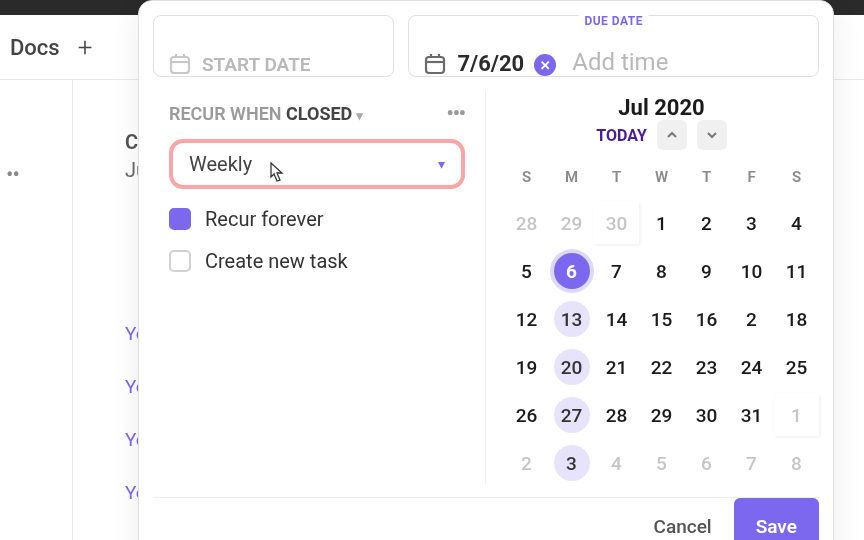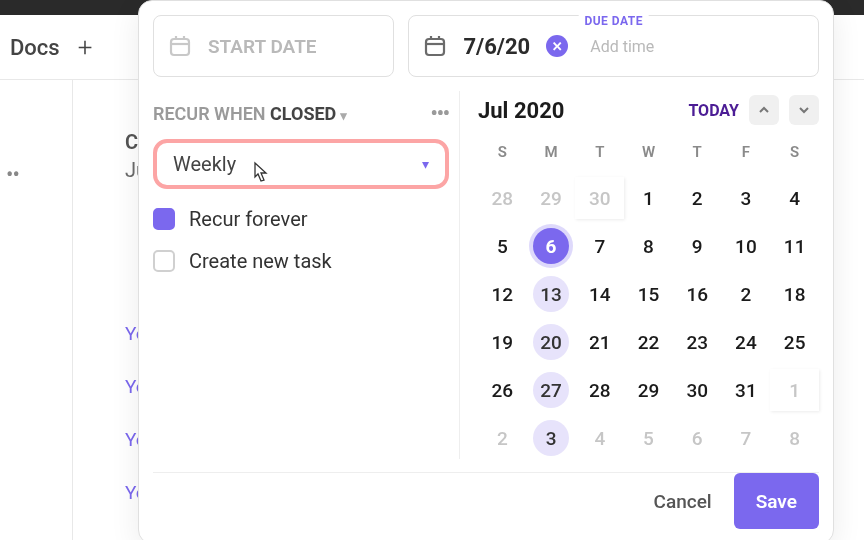--- a/index.html
+++ b/index.html
@@ -15,50 +15,50 @@
   .bg-content { position: absolute; left: 125px; top: 130px; color: #444; }
   .bg-c { font-size: 20px; font-weight: 600; color: #545454; }
   .bg-j { font-size: 20px; color: #6a6a6a; margin-top: 4px; }
   .bg-link { color: #7b68ee; font-size: 19px; margin-top: 56px; display: block; }
   .bg-link2 { margin-top: 30px; }
   .bg-est { color: #545454; font-size: 19px; }
   
   .modal { position: absolute; left: 138px; top: 0; width: 696px; background: #fff; border: 1px solid #e0e0e0; border-radius: 14px; box-shadow: 0 8px 30px rgba(0,0,0,0.08); padding: 14px; }
   
   .date-row { display: flex; gap: 14px; }
-  .date-box { flex: 1; border: 1px solid #e0e0e0; border-radius: 8px; height: 62px; display: flex; align-items: center; padding: 0 14px; gap: 16px; position: relative; }
+  .date-box { flex: 1; border: 1px solid #e0e0e0; border-radius: 8px; height: 62px; display: flex; align-items: flex-end; padding: 0 14px; gap: 10px; position: relative; }
   .date-box.duedate { flex: 1.8; }
   .due-label { position: absolute; top: -2px; left: 50%; transform: translateX(-50%); font-size: 12px; font-weight: 700; color: #7b68ee; letter-spacing: 0.5px; background: #fff; padding: 0 6px; }
   .cal-icon { width: 24px; height: 24px; display: inline-flex; align-items: center; justify-content: center; }
   .placeholder { color: #b9b9b9; font-size: 19px; font-weight: 600; }
   .date-value { color: #2b2b2b; font-size: 22px; font-weight: 700; }
   .clear-btn { width: 22px; height: 22px; background: #7b68ee; border-radius: 50%; display: flex; align-items: center; justify-content: center; color: #fff; font-size: 13px; font-weight: 700; }
-  .addtime { color: #b9b9b9; font-size: 16px; margin-left: 6px; }
-  
-  .body-row { display: flex; margin-top: 14px; gap: 0; }
+  .addtime { color: #b9b9b9; font-size: 24px; margin-left: 6px; }
+  
+  .body-row { display: flex; margin-top: 14px; gap: 10px; margin-left: 16px; }
   .left-col { width: 306px; padding-right: 10px; }
   .right-col { flex: 1; border-left: 1px solid #eee; padding-left: 18px; }
   
   .recur-head { display: flex; align-items: center; justify-content: space-between; padding: 10px 0 14px 0; }
   .recur-text { font-size: 18px; color: #9a9a9a; font-weight: 600; }
   .recur-text .closed { color: #444; font-weight: 700; }
   .chev-sm { color: #aaa; font-size: 13px; margin-left: 4px; }
   .more-h { font-size: 20px; color: #9a9a9a; letter-spacing: -1px; font-weight: 700; }
   
   .freq-select { border: 4px solid #fca5a5; border-radius: 14px; height: 50px; display: flex; align-items: center; justify-content: space-between; padding: 0 16px; position: relative; }
   .freq-val { font-size: 20px; color: #444; }
   .chev-down { color: #7b68ee; font-size: 14px; }
   .cursor { position: absolute; left: 92px; top: 18px; font-size: 18px; }
   
   .check-row { display: flex; align-items: center; gap: 14px; margin-top: 18px; }
   .checkbox { width: 22px; height: 22px; border: 2px solid #d0d0d0; border-radius: 5px; }
   .checkbox.checked { background: #7b68ee; border-color: #7b68ee; }
   .check-label { font-size: 20px; color: #333; }
   
-  .cal-head { display: flex; align-items: center; justify-content: space-between; padding: 4px 0 12px 0; }
+  .cal-head { display: flex; align-items: center; justify-content: space-between; padding: 4px 0 12px 0; flex-direction: column; }
   .month { font-size: 22px; font-weight: 700; color: #1b1b1b; }
   .cal-ctrls { display: flex; align-items: center; gap: 10px; }
   .today { color: #4c1d95; font-size: 16px; font-weight: 700; cursor: pointer; }
   .arrow-btn { width: 30px; height: 30px; background: #f0f0f0; border-radius: 6px; display: flex; align-items: center; justify-content: center; color: #777; font-size: 14px; }
   
   .cal-grid { display: grid; grid-template-columns: repeat(7, 1fr); text-align: center; row-gap: 6px; }
   .dow { font-size: 15px; font-weight: 600; color: #8a8a8a; padding: 6px 0 10px 0; }
   .day { font-size: 19px; font-weight: 500; color: #1b1b1b; height: 42px; display: flex; align-items: center; justify-content: center; position: relative; }
   .day.other { color: #c6c6c6; }
   .day .circle { width: 36px; height: 36px; border-radius: 50%; display: flex; align-items: center; justify-content: center; }

